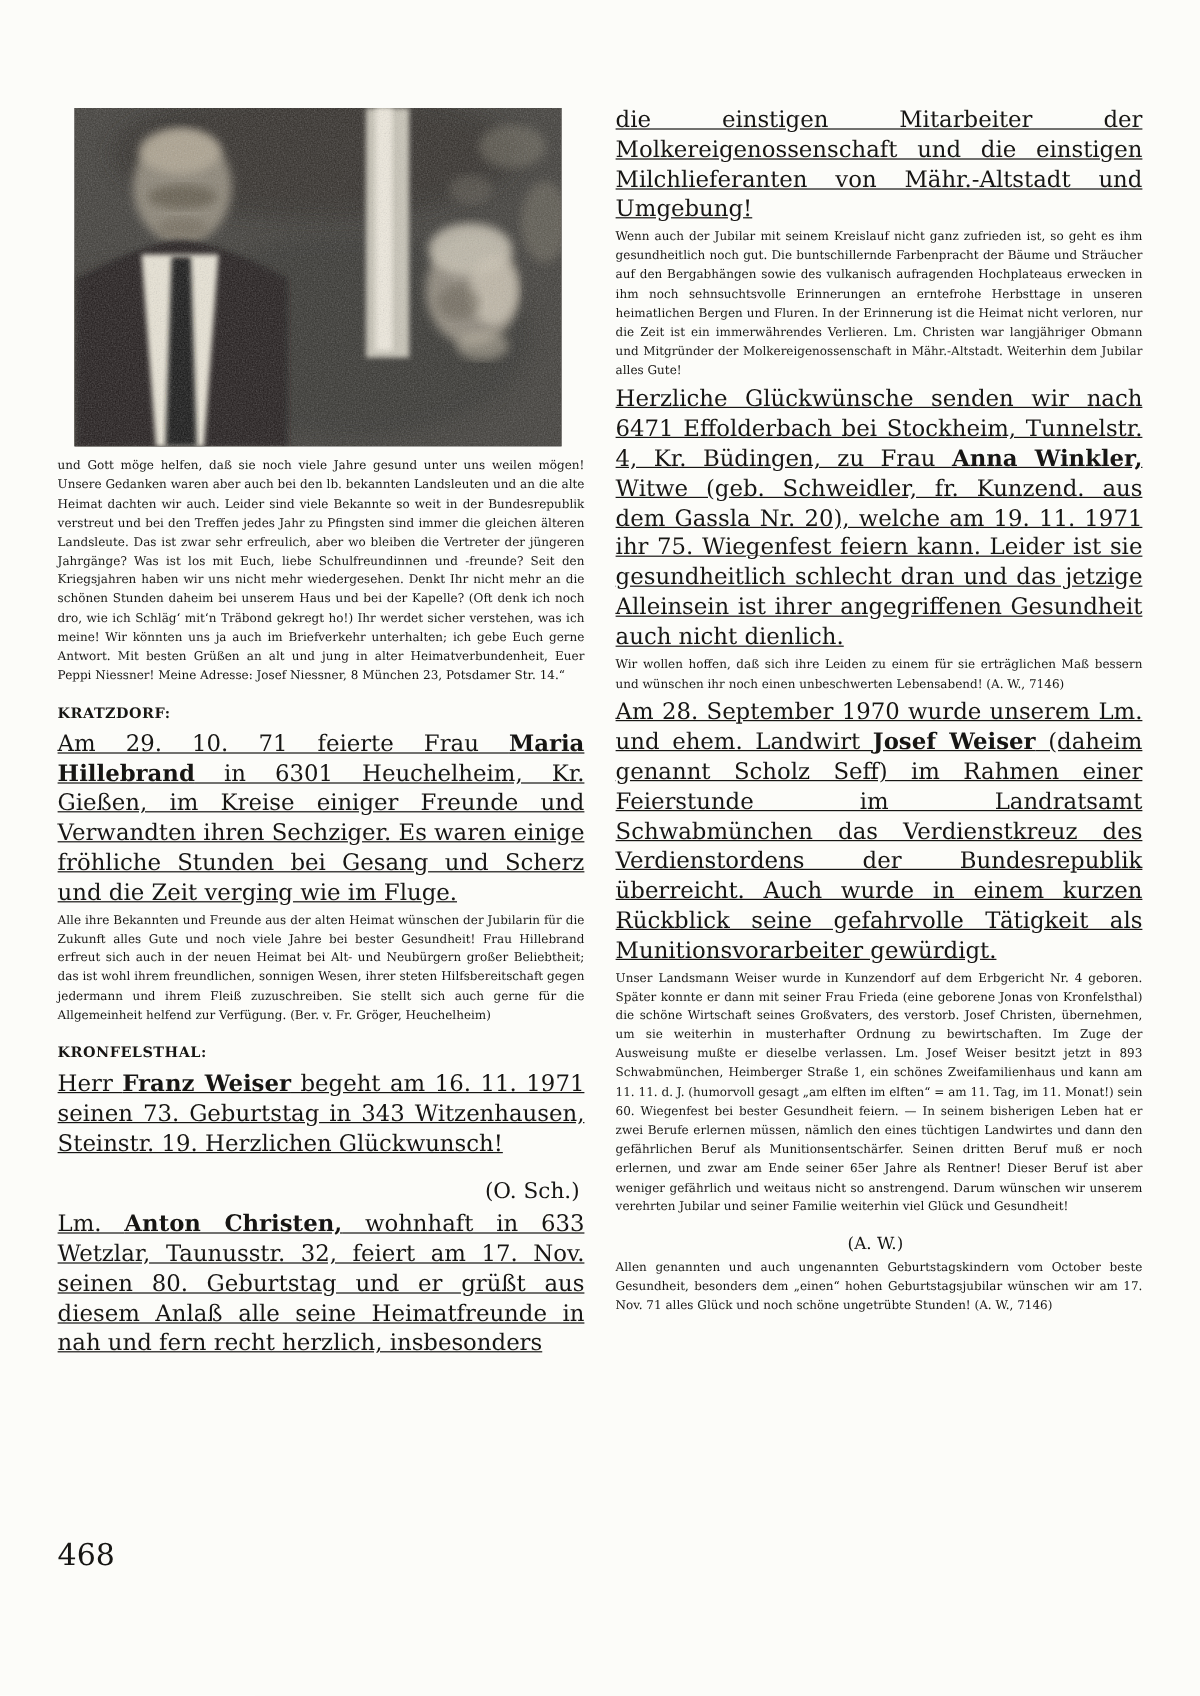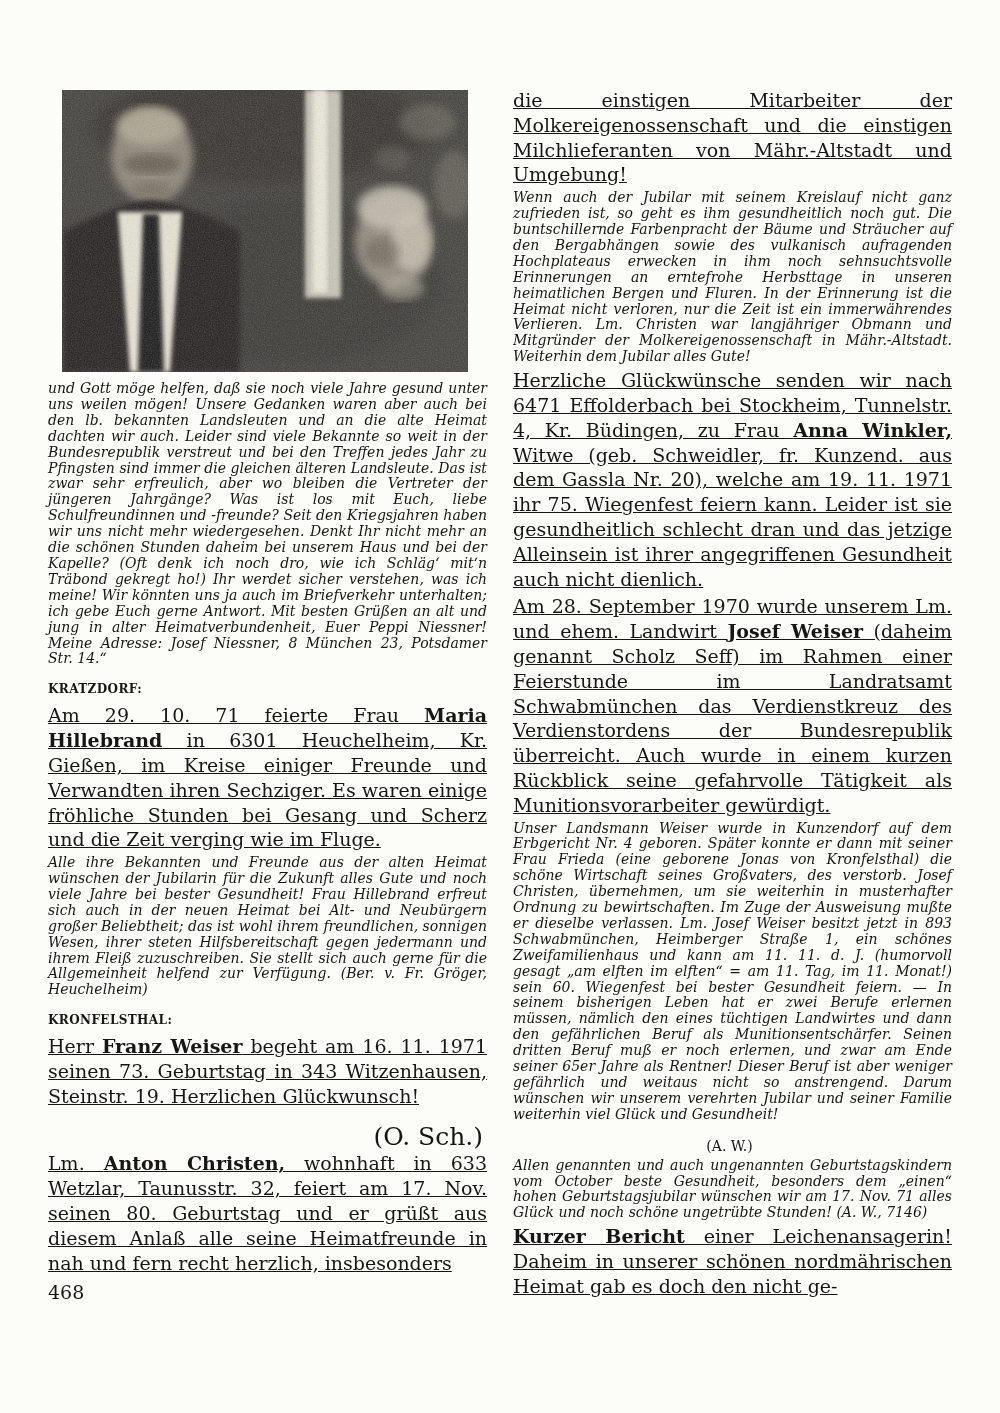--- a/index.html
+++ b/index.html
@@ -30,53 +30,52 @@
 
   p { margin: 0 0 3px 0; }
   .lg {
     font-size: 19px;
     line-height: 24.8px;
     text-align: justify;
     text-align-last: left;
     text-decoration: underline;
   }
   .sm {
-    font-size: 14px;
+    font-size: 10px;
     line-height: 15.9px;
     text-align: justify;
     text-align-last: left;
-    font-style: italic;
   }
   .head {
     font-size: 12px;
     font-weight: bold;
     letter-spacing: 0.4px;
     margin: 15px 0 7px 0;
   }
   .b { font-weight: bold; }
   .sig-lg {
-    font-size: 25px;
+    font-size: 18px;
     line-height: 24.8px;
     text-align: right;
     padding-right: 4px;
     margin-bottom: 2px;
   }
   .sig-sm {
     font-size: 14px;
     line-height: 15.9px;
     text-align: center;
     padding-right: 6px;
     margin-bottom: 3px;
   }
   .nomb { margin-bottom: 16px; }
   .pagenum {
     position: absolute;
     left: 48px;
     top: 1281px;
-    font-size: 19px;
+    font-size: 25px;
   }
 </style>
 </head>
 <body>
 
 <div class="page">
   <div class="columns">
 
     <div class="col">
       <div class="photo">
@@ -131,23 +130,23 @@
       <p class="lg nomb"><span>Herr </span><span class="b">Franz Weiser</span><span> begeht am 16. 11. 1971 seinen 73. Geburtstag in 343 Witzenhausen, Steinstr. 19. Herzlichen Glückwunsch!</span></p>
       <div class="sig-lg">(O. Sch.)</div>
 
       <p class="lg"><span>Lm. </span><span class="b">Anton Christen,</span><span> wohnhaft in 633 Wetzlar, Taunusstr. 32, feiert am 17. Nov. seinen 80. Geburtstag und er grüßt aus diesem Anlaß alle seine Heimatfreunde in nah und fern recht herzlich, insbesonders</span></p>
     </div>
 
     <div class="col">
       <p class="lg">die einstigen Mitarbeiter der Molkereigenossenschaft und die einstigen Milchlieferanten von Mähr.-Altstadt und Umgebung!</p>
       <p class="sm">Wenn auch der Jubilar mit seinem Kreislauf nicht ganz zufrieden ist, so geht es ihm gesundheitlich noch gut. Die buntschillernde Farbenpracht der Bäume und Sträucher auf den Bergabhängen sowie des vulkanisch aufragenden Hochplateaus erwecken in ihm noch sehnsuchtsvolle Erinnerungen an erntefrohe Herbsttage in unseren heimatlichen Bergen und Fluren. In der Erinnerung ist die Heimat nicht verloren, nur die Zeit ist ein immerwährendes Verlieren. Lm. Christen war langjähriger Obmann und Mitgründer der Molkereigenossenschaft in Mähr.-Altstadt. Weiterhin dem Jubilar alles Gute!</p>
       <p class="lg"><span>Herzliche Glückwünsche senden wir nach 6471 Effolderbach bei Stockheim, Tunnelstr. 4, Kr. Büdingen, zu Frau </span><span class="b">Anna Winkler,</span><span> Witwe (geb. Schweidler, fr. Kunzend. aus dem Gassla Nr. 20), welche am 19. 11. 1971 ihr 75. Wiegenfest feiern kann. Leider ist sie gesundheitlich schlecht dran und das jetzige Alleinsein ist ihrer angegriffenen Gesundheit auch nicht dienlich.</span></p>
+      <p class="sm">Wir wollen hoffen, daß sich ihre Leiden zu einem für sie erträglichen Maß bessern und wünschen ihr noch einen unbeschwerten Lebensabend! (A. W., 7146)</p>
       <p class="lg"><span>Am 28. September 1970 wurde unserem Lm. und ehem. Landwirt </span><span class="b">Josef Weiser</span><span> (daheim genannt Scholz Seff) im Rahmen einer Feierstunde im Landratsamt Schwabmünchen das Verdienstkreuz des Verdienstordens der Bundesrepublik überreicht. Auch wurde in einem kurzen Rückblick seine gefahrvolle Tätigkeit als Munitionsvorarbeiter gewürdigt.</span></p>
       <p class="sm nomb">Unser Landsmann Weiser wurde in Kunzendorf auf dem Erbgericht Nr. 4 geboren. Später konnte er dann mit seiner Frau Frieda (eine geborene Jonas von Kronfelsthal) die schöne Wirtschaft seines Großvaters, des verstorb. Josef Christen, übernehmen, um sie weiterhin in musterhafter Ordnung zu bewirtschaften. Im Zuge der Ausweisung mußte er dieselbe verlassen. Lm. Josef Weiser besitzt jetzt in 893 Schwabmünchen, Heimberger Straße 1, ein schönes Zweifamilienhaus und kann am 11. 11. d. J. (humorvoll gesagt „am elften im elften“ = am 11. Tag, im 11. Monat!) sein 60. Wiegenfest bei bester Gesundheit feiern. — In seinem bisherigen Leben hat er zwei Berufe erlernen müssen, nämlich den eines tüchtigen Landwirtes und dann den gefährlichen Beruf als Munitionsentschärfer. Seinen dritten Beruf muß er noch erlernen, und zwar am Ende seiner 65er Jahre als Rentner! Dieser Beruf ist aber weniger gefährlich und weitaus nicht so anstrengend. Darum wünschen wir unserem verehrten Jubilar und seiner Familie weiterhin viel Glück und Gesundheit!</p>
       <div class="sig-sm">(A. W.)</div>
       <p class="sm">Allen genannten und auch ungenannten Geburtstagskindern vom October beste Gesundheit, besonders dem „einen“ hohen Geburtstagsjubilar wünschen wir am 17. Nov. 71 alles Glück und noch schöne ungetrübte Stunden! (A. W., 7146)</p>
-      <p class="lg"><span class="b">Kurzer Bericht</span><span> einer Leichenansagerin! Daheim in unserer schönen nordmährischen Heimat gab es doch den nicht ge-</span></p>
     </div>
 
   </div>
 
   <div class="pagenum">468</div>
 </div>
 
 </body></html>

